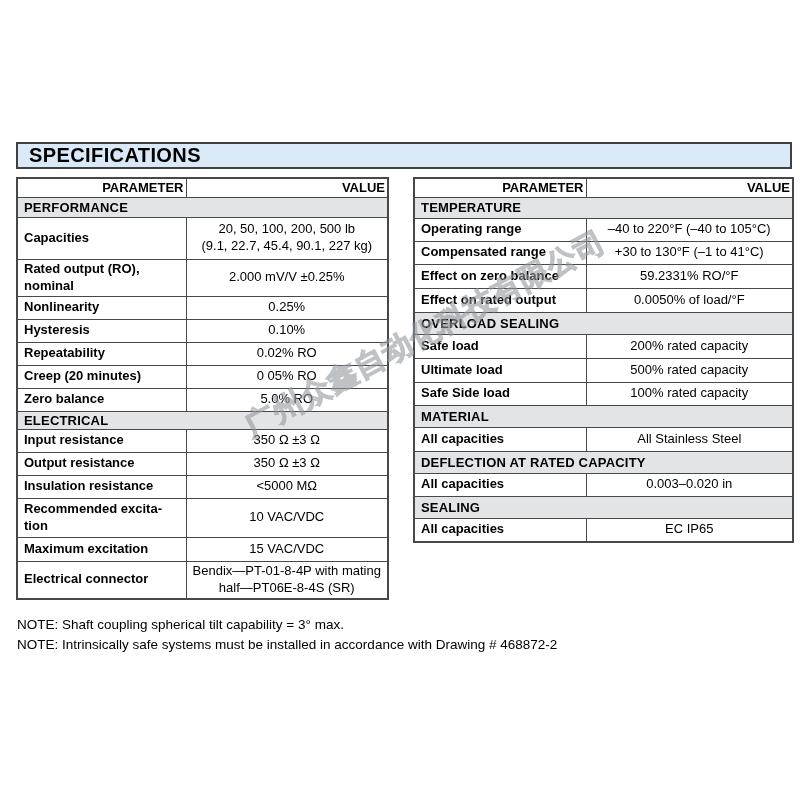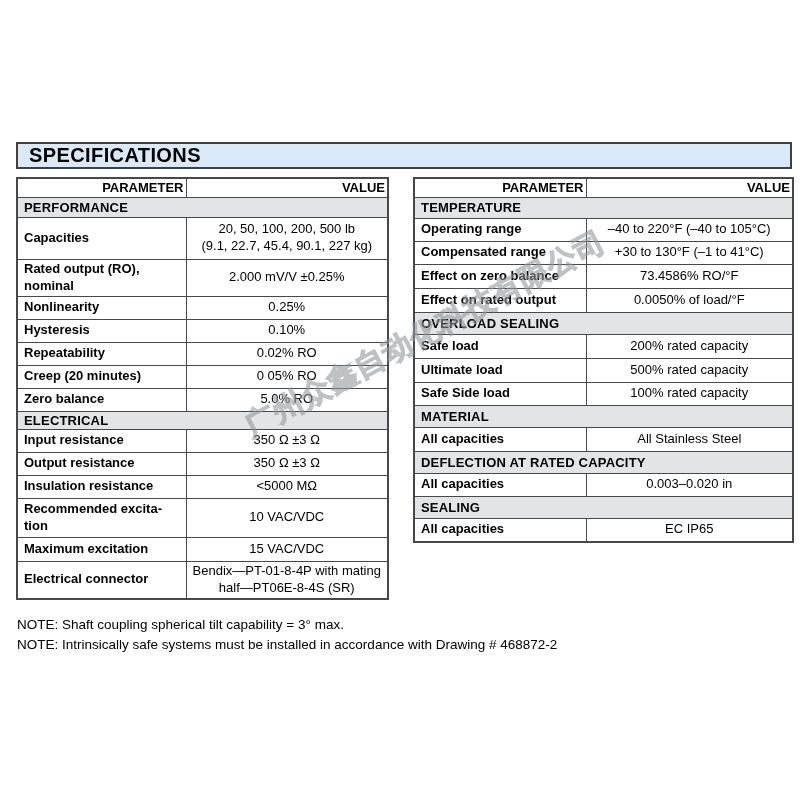--- a/index.html
+++ b/index.html
@@ -142,21 +142,21 @@
   <tr style="height:23px">
     <td class="param">Operating range</td>
     <td class="value">–40 to 220°F (–40 to 105°C)</td>
   </tr>
   <tr style="height:23px">
     <td class="param">Compensated range</td>
     <td class="value">+30 to 130°F (–1 to 41°C)</td>
   </tr>
   <tr style="height:24px">
     <td class="param">Effect on zero balance</td>
-    <td class="value">73.4586% RO/°F</td>
+    <td class="value">59.2331% RO/°F</td>
   </tr>
   <tr style="height:24px">
     <td class="param">Effect on rated output</td>
     <td class="value">0.0050% of load/°F</td>
   </tr>
   <tr class="section" style="height:22px">
     <td colspan="2">OVERLOAD SEALING</td>
   </tr>
   <tr style="height:24px">
     <td class="param">Safe load</td>

